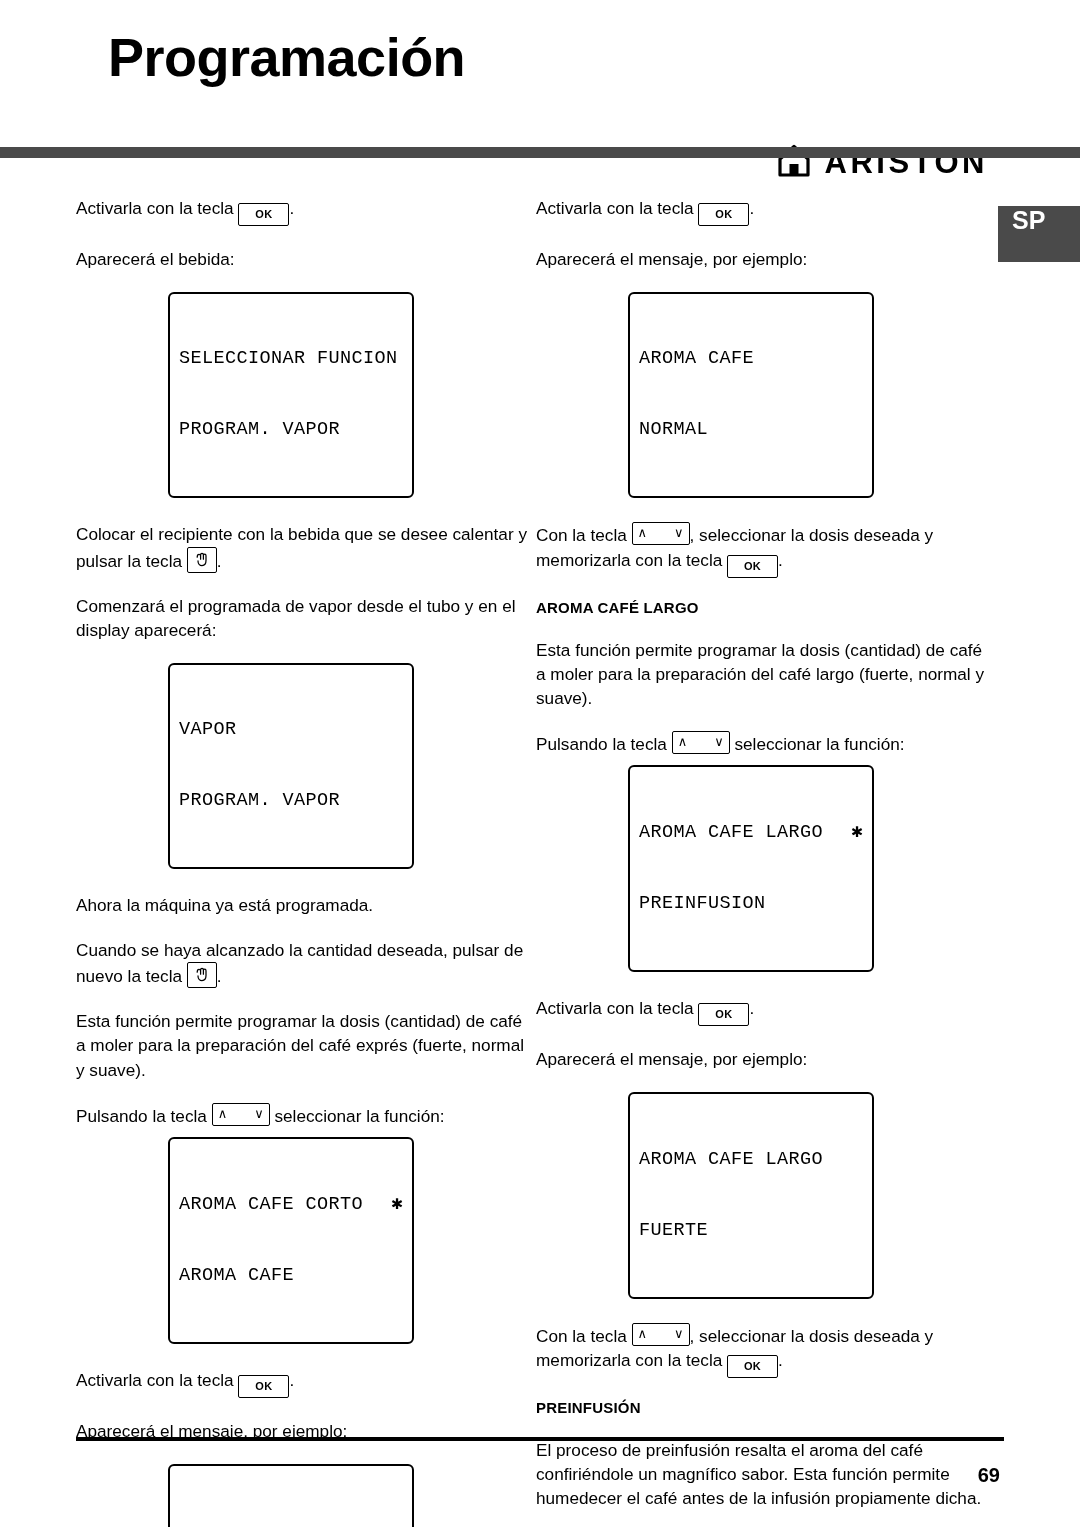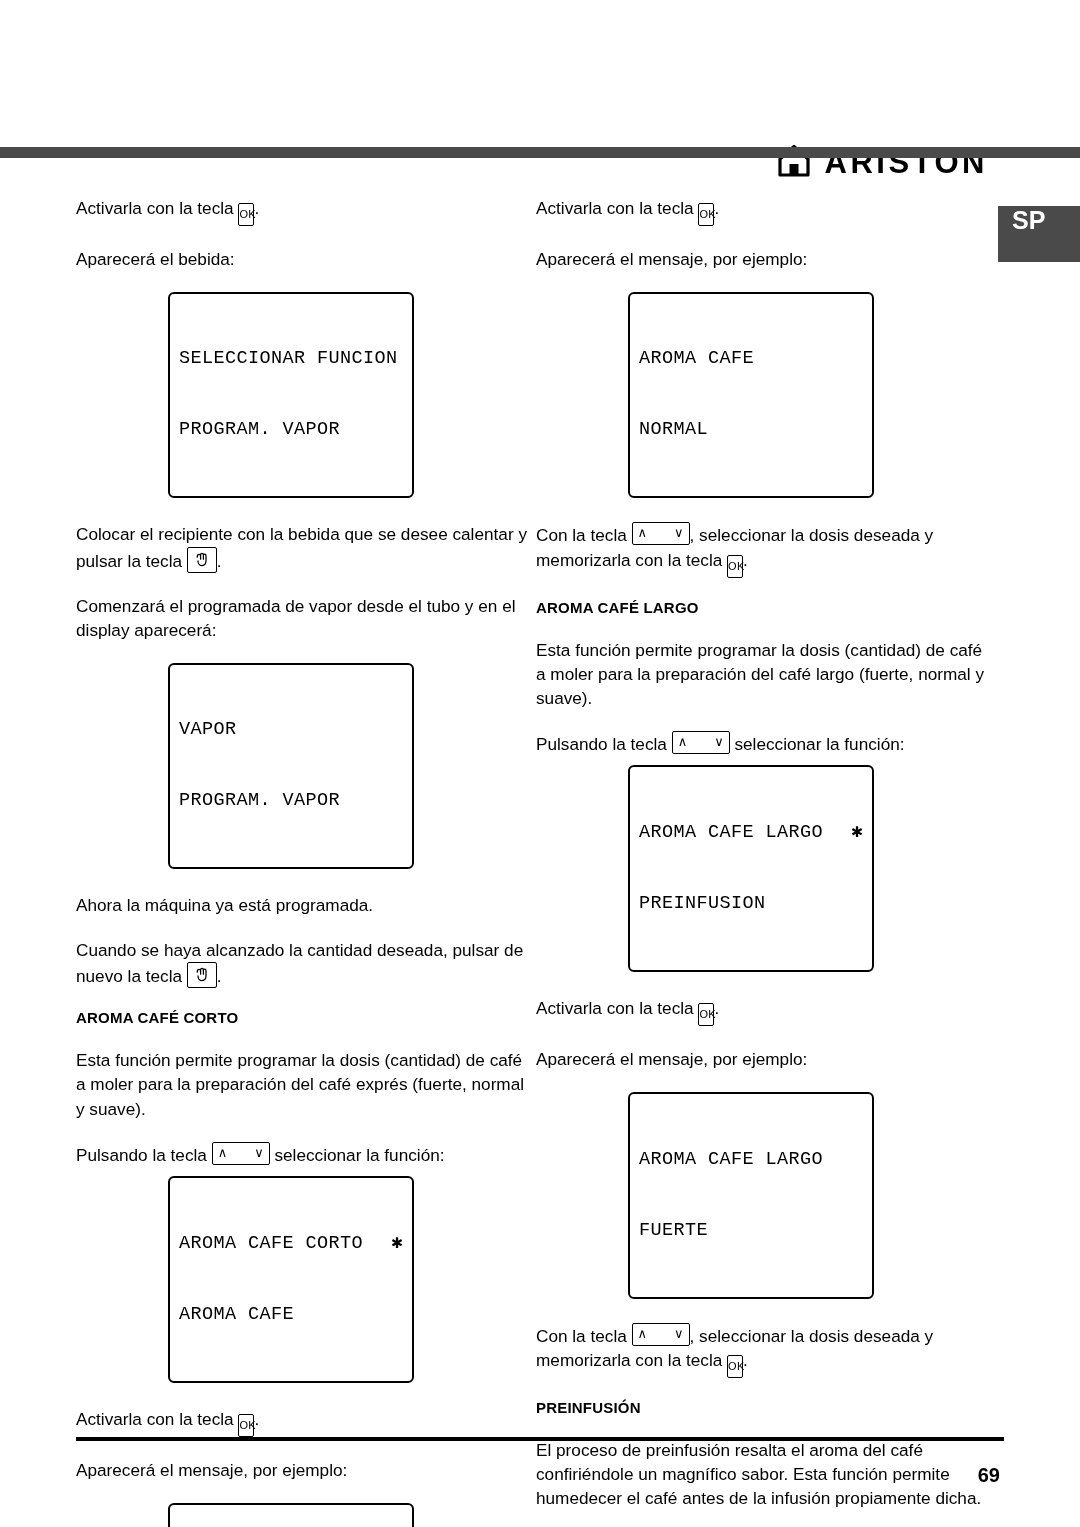--- a/index.html
+++ b/index.html
@@ -108,24 +108,24 @@
   .key {
     display: inline-block;
     border: 1.6px solid #000;
     border-radius: 2px;
     vertical-align: -4px;
     box-sizing: border-box;
     text-align: center;
     background: #fff;
   }
   .key-ok {
-    width: 16px;
+    width: 51px;
     height: 23px;
     font-size: 11px;
-    font-weight: normal;
+    font-weight: bold;
     line-height: 21px;
     letter-spacing: 0.3px;
   }
   .key-arrows {
     width: 58px;
     height: 23px;
     font-size: 13px;
     line-height: 20px;
     position: relative;
   }
@@ -178,20 +178,21 @@
     right: 80px;
     bottom: 40px;
     font-size: 20px;
     font-weight: bold;
   }
 </style>
 </head>
 <body>
 
 <div class="page-header">
+  <div class="page-title">Programación</div>
 
   <div class="brand">
     <span class="brand-mark">
       <svg width="34" height="34" viewBox="0 0 34 34" aria-hidden="true">
         <path d="M3 15 L17 2.5 L31 15 L31 31 L3 31 Z" fill="none" stroke="#000" stroke-width="3.2" stroke-linejoin="round"></path>
         <rect x="12.5" y="20" width="9" height="11" fill="#000"></rect>
       </svg>
     </span>
     <span class="brand-name">ARISTON</span>
   </div>
@@ -239,21 +240,20 @@
 
     <p class="para">
       <span>Cuando se haya alcanzado la cantidad deseada, pulsar de nuevo la tecla</span>
       <span class="key key-steam">
         <svg width="18" height="18" viewBox="0 0 18 18" aria-hidden="true">
           <path d="M4.2 6.2 C4.2 4.4 5.2 3.4 6.1 3.4 C7 3.4 7.6 4.2 7.6 5.4 L7.6 8.2 M7.6 8.2 L7.6 4.2 C7.6 3.1 8.2 2.4 9 2.4 C9.8 2.4 10.4 3.1 10.4 4.2 L10.4 8.2 M10.4 8.2 L10.4 4.6 C10.4 3.6 11 3 11.7 3 C12.5 3 13 3.7 13 4.8 L13 9.6 C13 12.6 11.3 14.6 9 14.6 C6.7 14.6 5 12.6 5 9.9" fill="none" stroke="#000" stroke-width="1.25" stroke-linecap="round" stroke-linejoin="round"></path>
         </svg>
       </span><span>.</span>
     </p>
 
-    <h2 class="section-head gap-before">AROMA CAFÉ CORTO</h2>
 
     <p class="para">Esta función permite programar la dosis (cantidad) de café a moler para la preparación del café exprés (fuerte, normal y suave).</p>
 
     <p class="para tight">
       <span>Pulsando la tecla</span>
       <span class="key key-arrows"><span class="up">∧</span><span class="down">∨</span></span>
       <span>seleccionar la función:</span>
     </p>
 
     <div class="lcd lcd-block">

